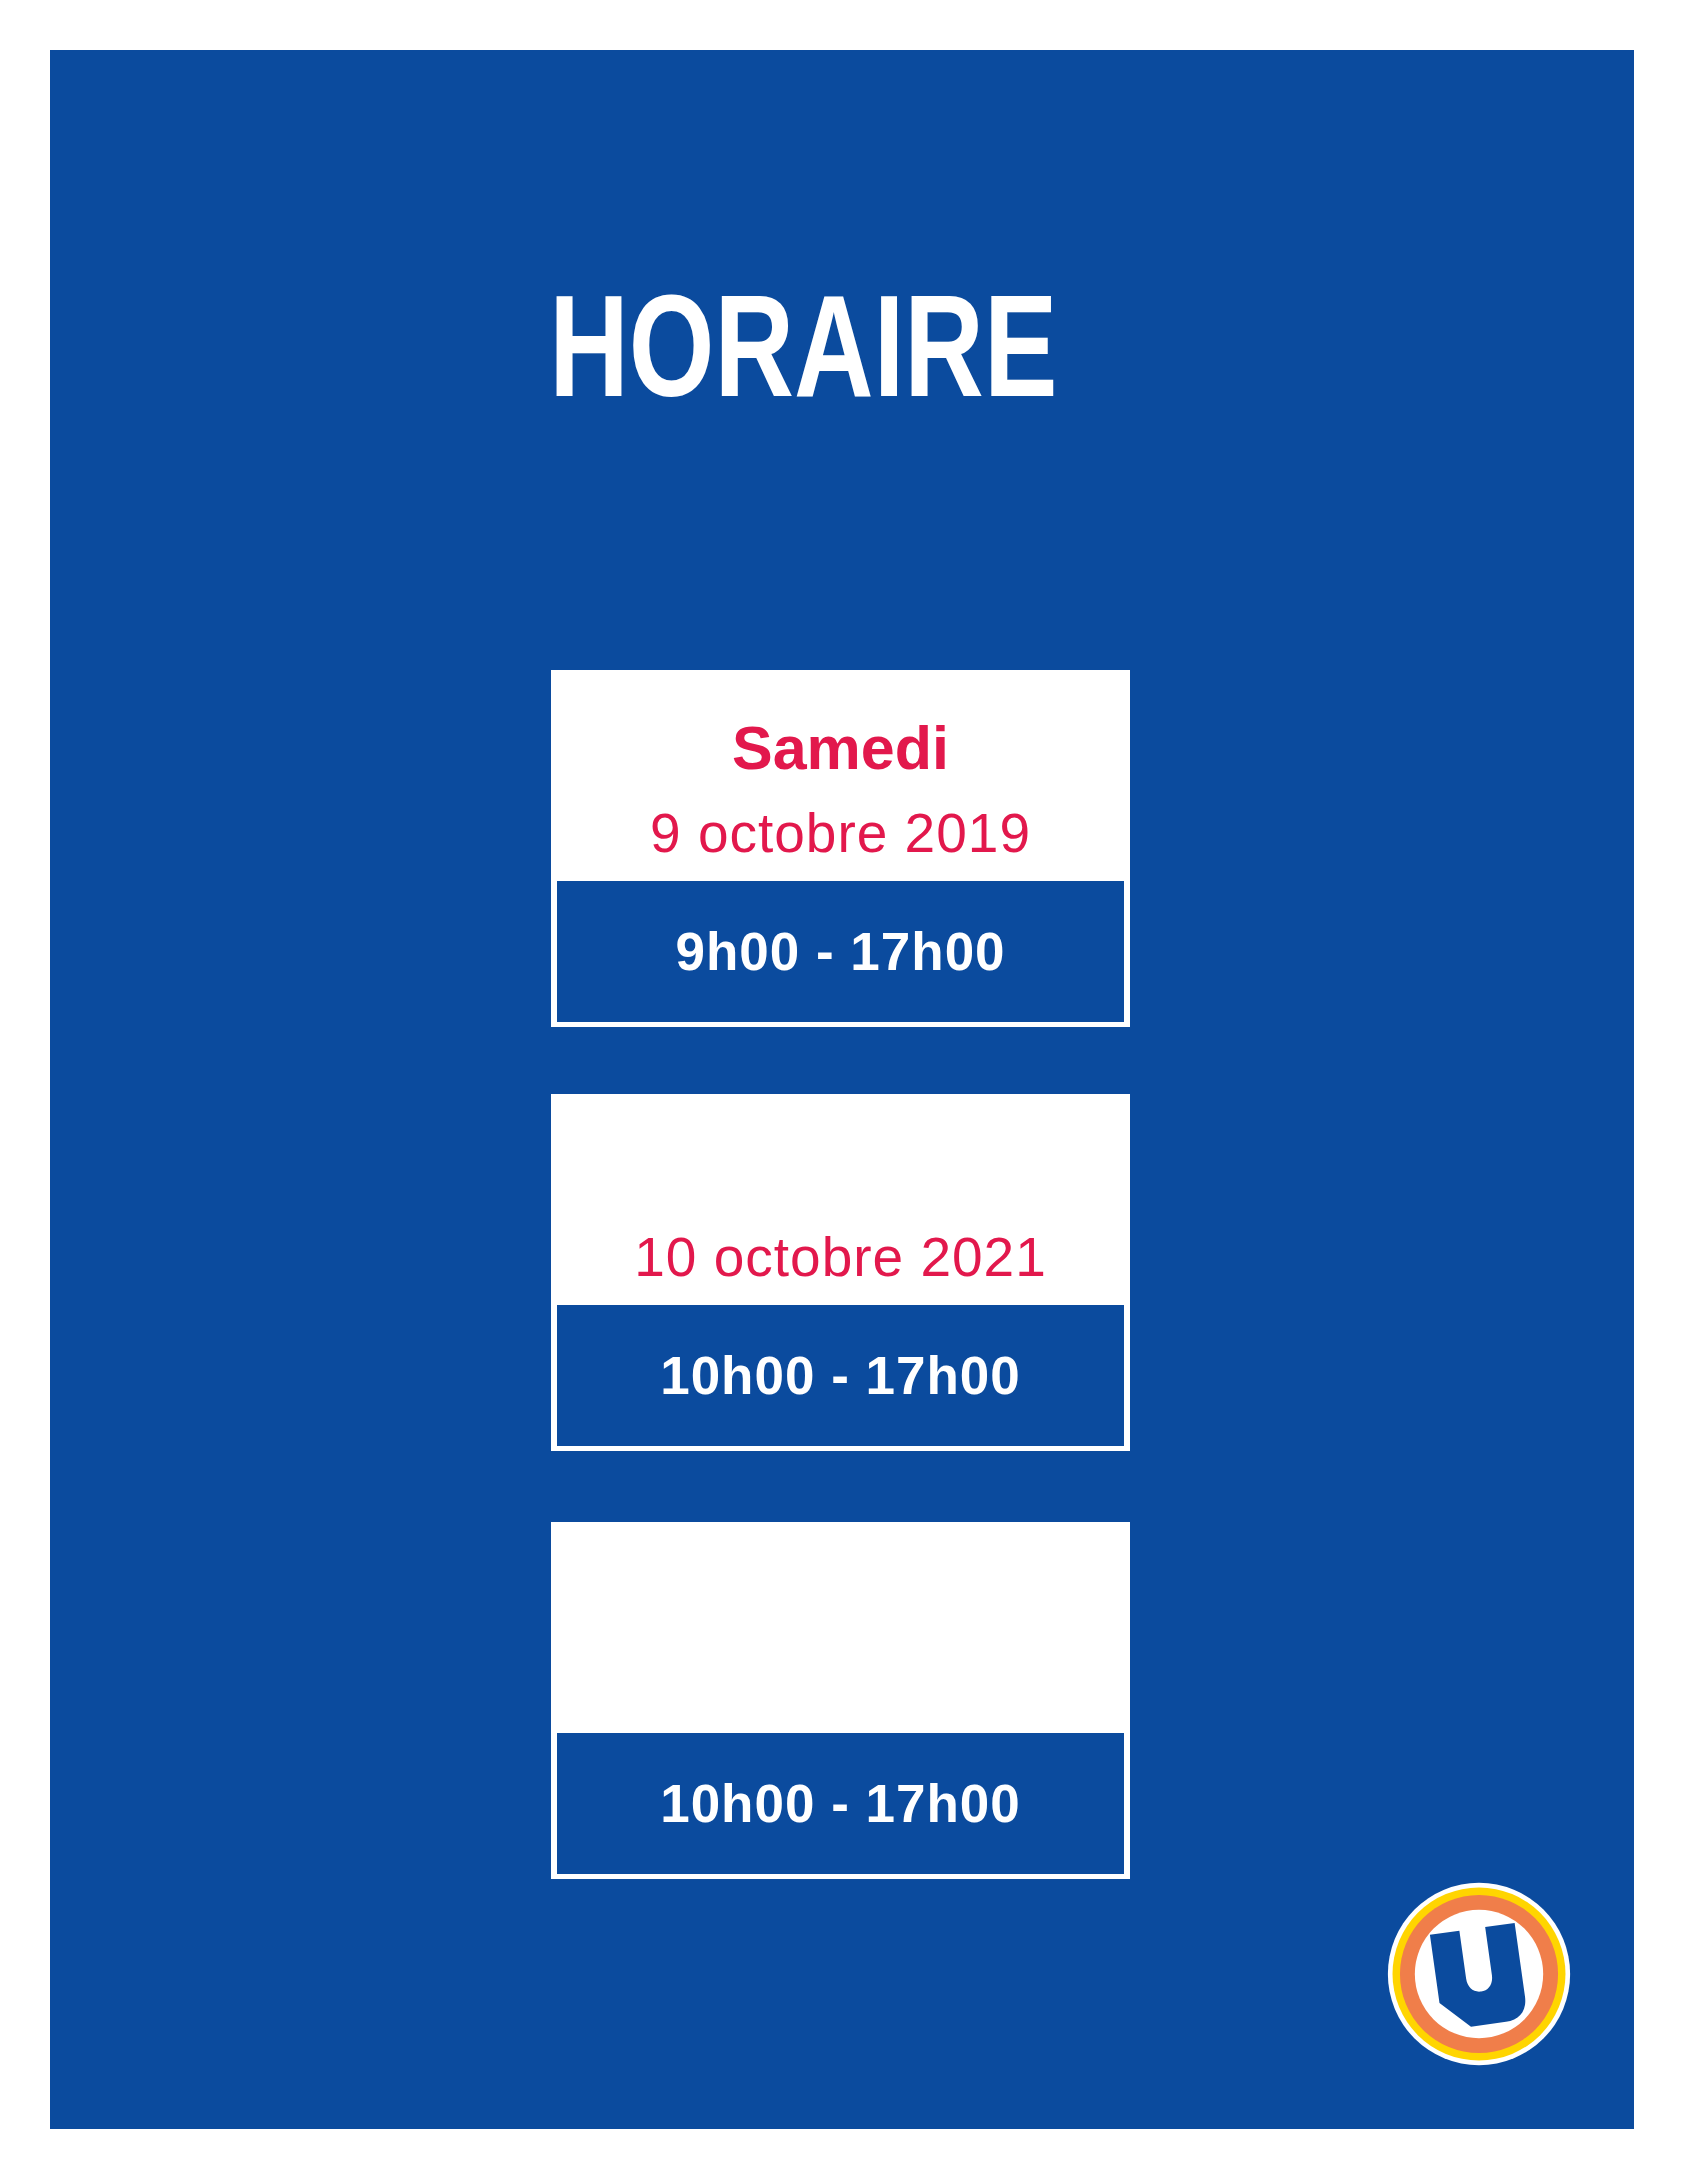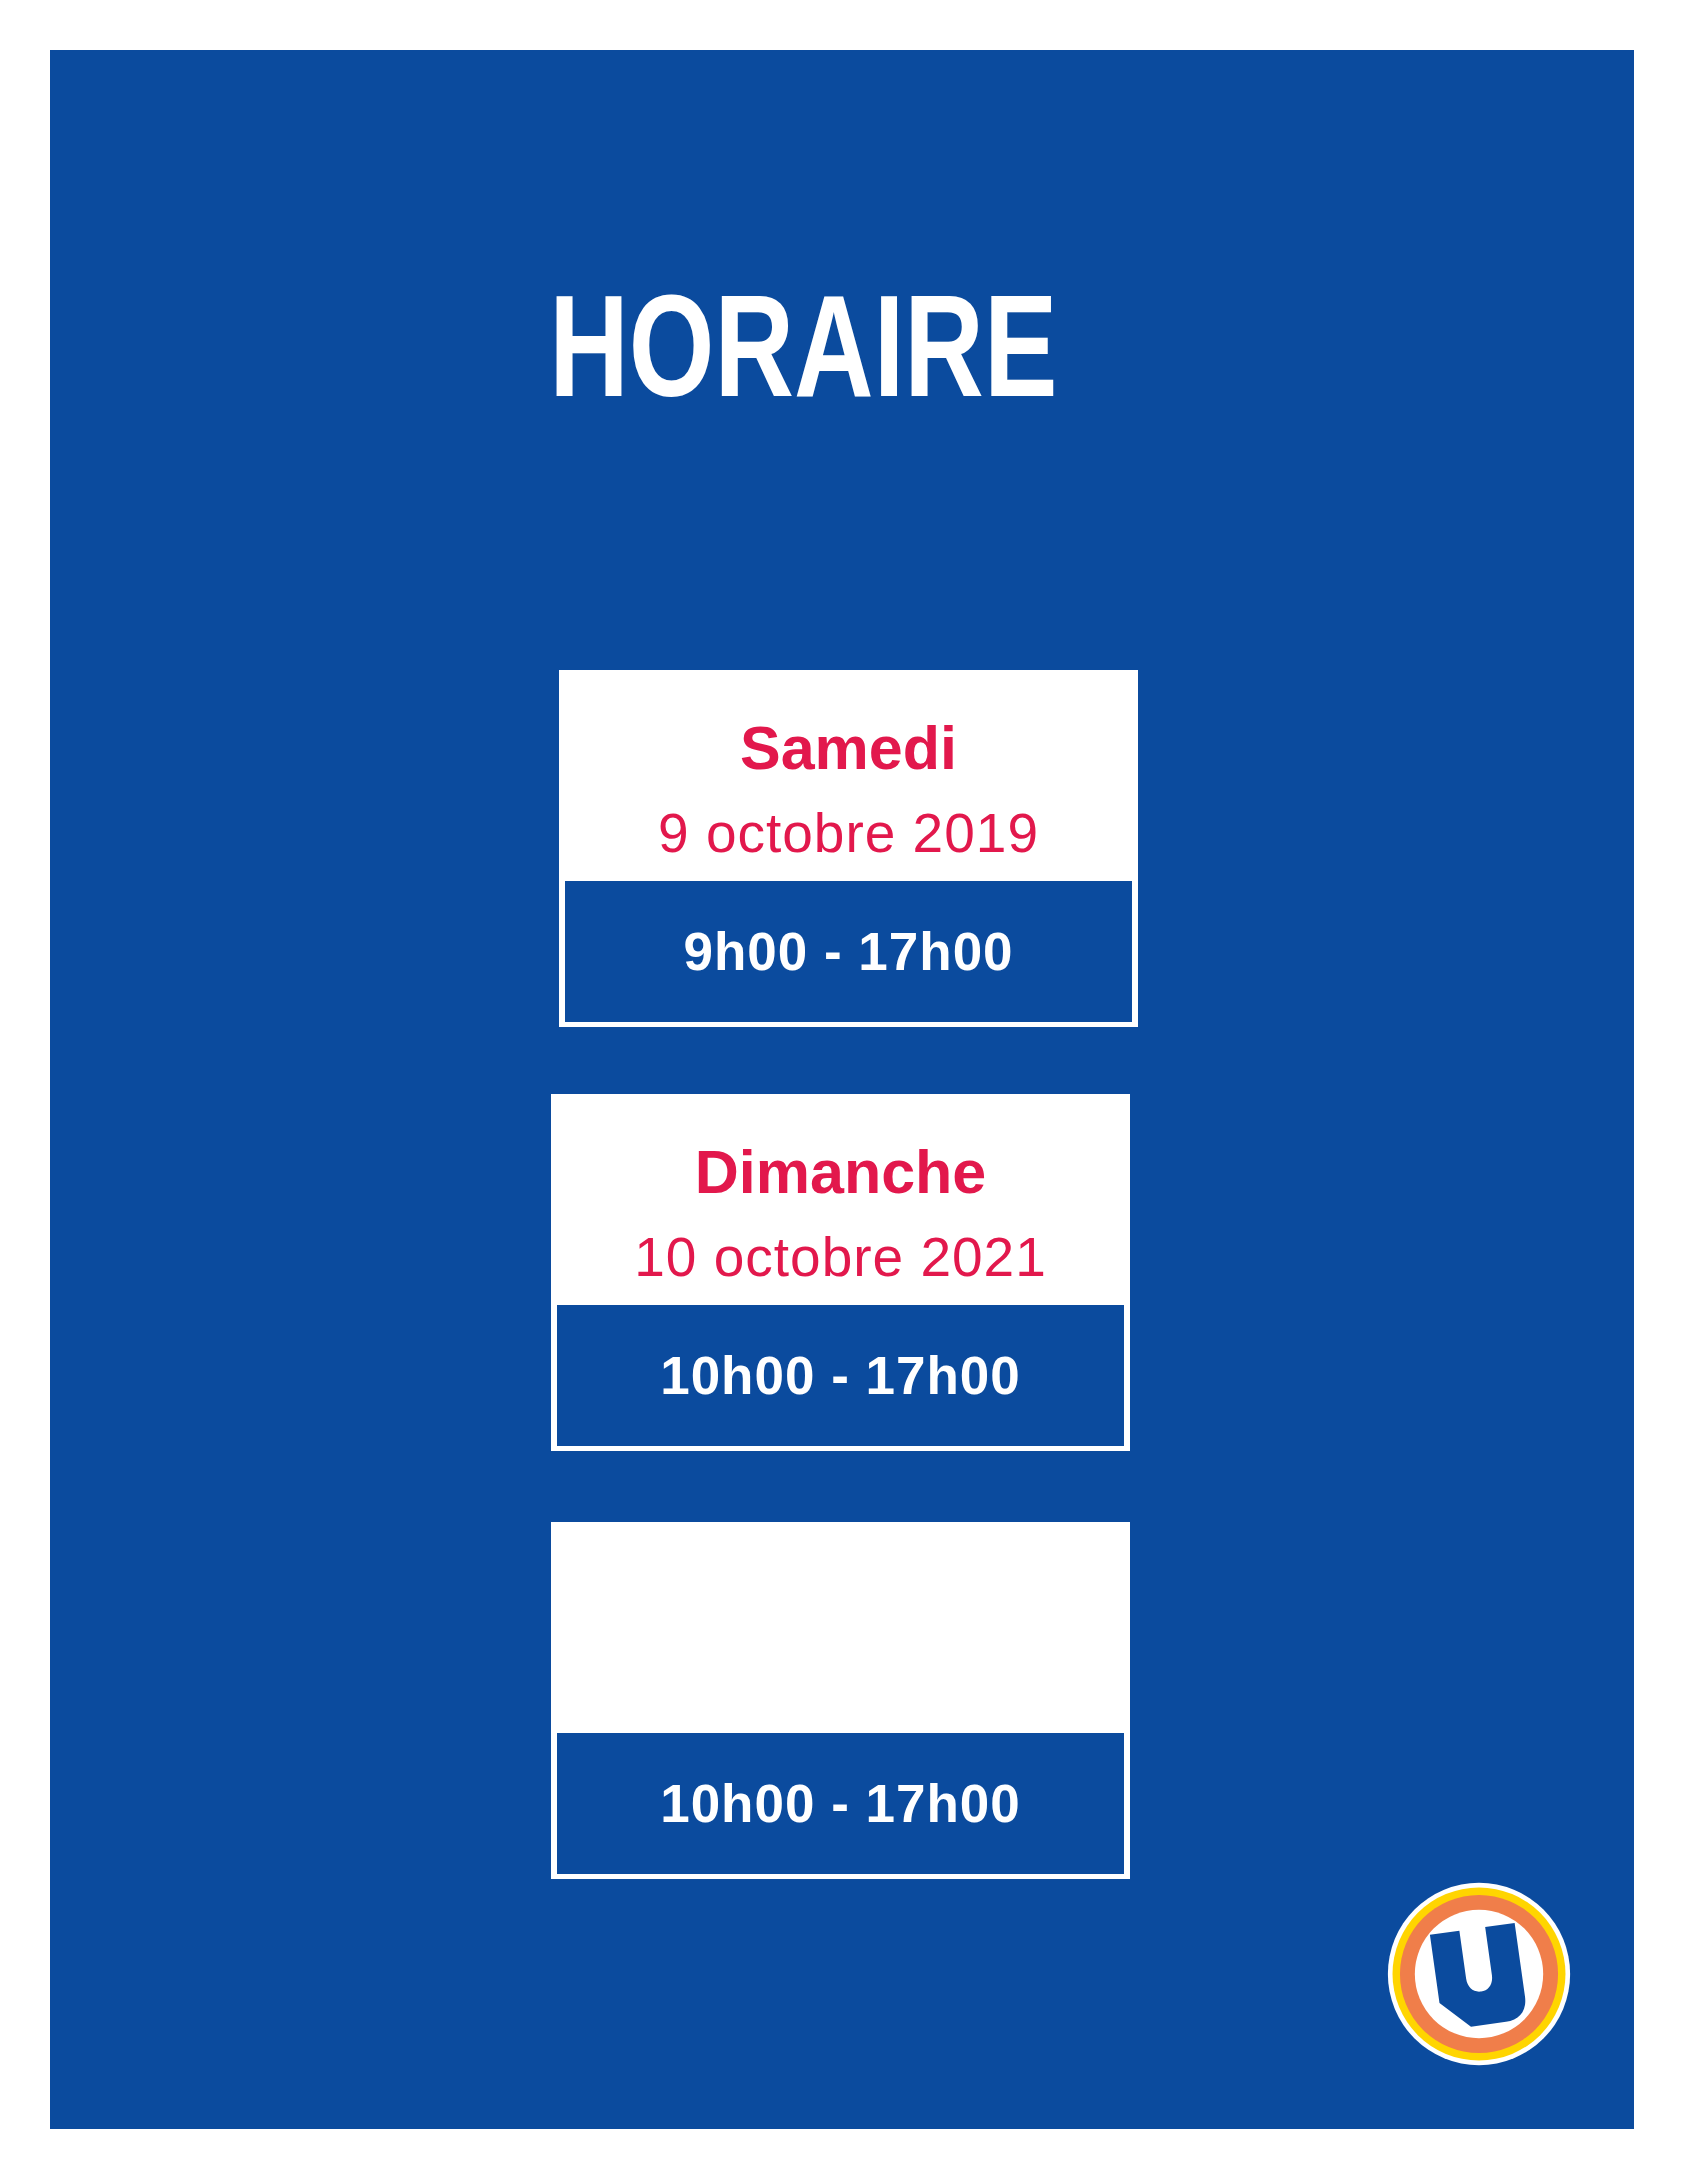--- a/index.html
+++ b/index.html
@@ -46,21 +46,21 @@
     font-size:109px;line-height:109px;
     font-weight:700;font-style:italic;
     white-space:nowrap;
   }
   .card{
     position:absolute;
     left:551px;
     width:579px;height:357px;
     background:var(--white);
   }
-  .card-1{top:670px;margin-left:8px;}
+  .card-1{top:670px;}
   .card-2{top:1094px;}
   .card-3{top:1522px;}
   .day{
     position:absolute;
     left:0;top:48px;width:100%;
     text-align:center;
     color:var(--accent-pink);
     font-size:61px;line-height:61px;
     font-weight:700;
     white-space:nowrap;
@@ -115,21 +115,20 @@
 
   <div class="card card-1">
     <div class="day">Samedi</div>
     <div class="date">9 octobre 2019</div>
     <div class="hours-bar">
       <span class="hours">9h00 - 17h00</span>
     </div>
   </div>
 
   <div class="card card-2">
-    <div class="day">Dimanche</div>
     <div class="date">10 octobre 2021</div>
     <div class="hours-bar">
       <span class="hours">10h00 - 17h00</span>
     </div>
   </div>
 
   <div class="card card-3">
     <div class="hours-bar">
       <span class="hours">10h00 - 17h00</span>
     </div>

